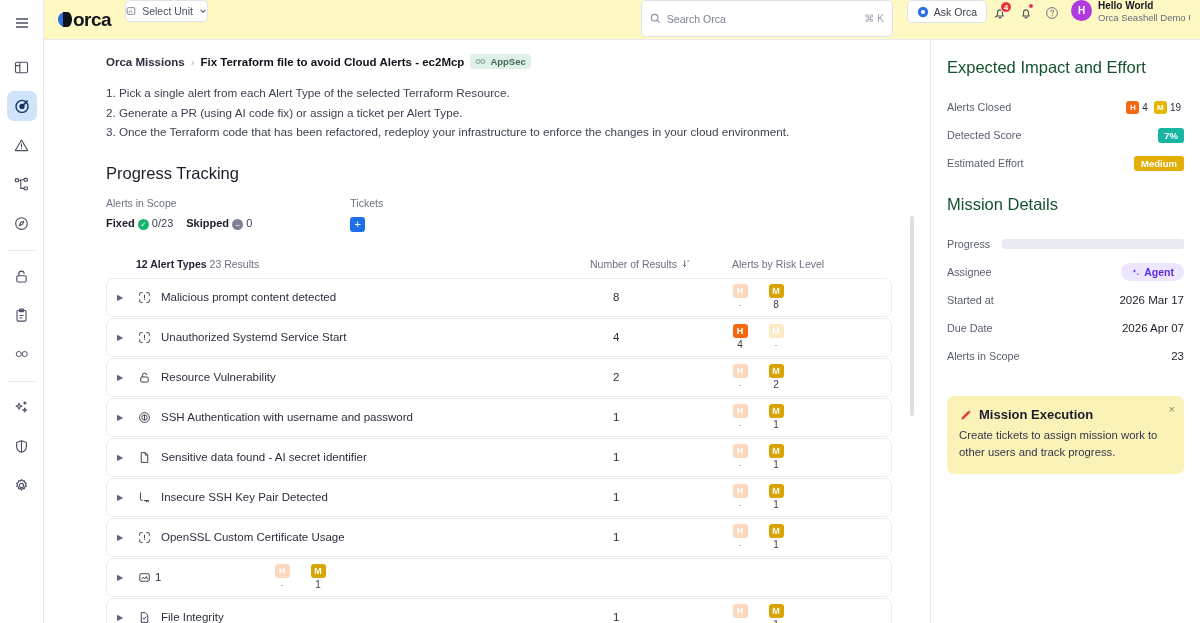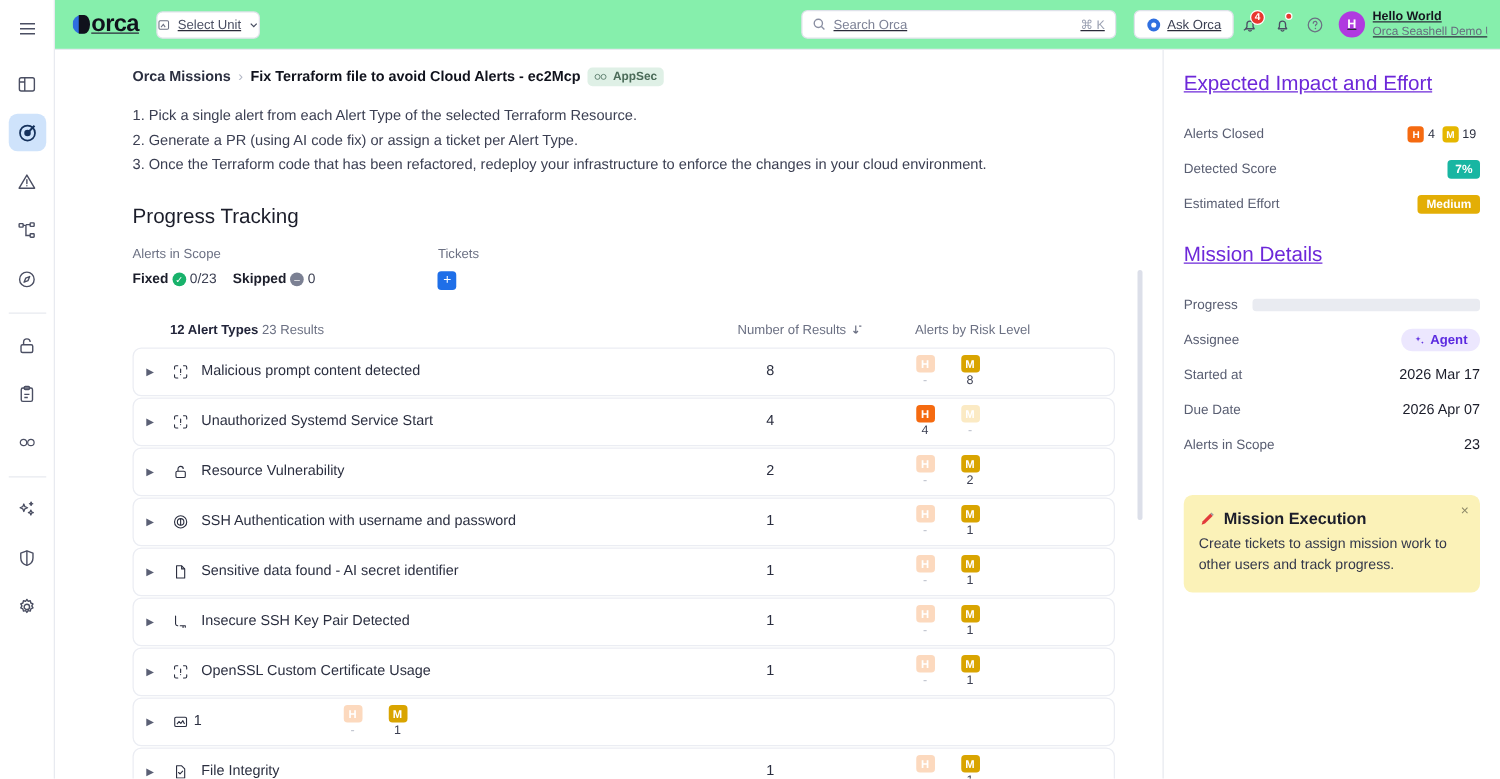--- a/index.html
+++ b/index.html
@@ -29,23 +29,22 @@
   .rail-sep { width: 30px; height: 1px; background: #e8eaf0; margin: 3px 0 10px; }
   .rail-top { margin-bottom: 14px; }
 
   
   .col { flex: 1; display: flex; flex-direction: column; min-width: 0; }
 
   
   .topbar {
     height: 40px; flex: 0 0 40px;
     border-bottom: 1px solid #e8eaf0;
-    display: flex; align-items: center; padding: 0 10px 0 14px;
-    background: #86efac;
-    text-decoration: underline;
+    display: flex; padding: 0 10px 0 14px;
+    background: #fef9c3;
   }
   .logo { display: flex; align-items: center; font-weight: 700; font-size: 19px; letter-spacing: -0.5px; color: #10121c; }
   .logo-mark { width: 14px; height: 15px; margin-right: 1px; position: relative; }
   .logo-mark:before {
     content: ""; position: absolute; inset: 0;
     background: #2f6fe0;
     border-radius: 50% 0 0 50%;
     clip-path: polygon(0 0, 60% 0, 100% 50%, 60% 100%, 0 100%);
   }
   .logo-mark:after {
@@ -53,21 +52,21 @@
     background: #10121c; border-radius: 0 50% 50% 0;
   }
   .unit-select {
     margin-left: 14px; height: 22px; padding: 0 0;
     border: 1px solid #dfe2ea; border-radius: 5px;
     display: flex; align-items: center; gap: 6px;
     font-size: 10.5px; color: #4a4f63; cursor: pointer; background: #fff;
   }
   .spacer { flex: 1; }
   .searchbox {
-    width: 252px; height: 23px; border: 1px solid #dfe2ea; border-radius: 5px;
+    width: 252px; height: 37px; border: 1px solid #dfe2ea; border-radius: 5px;
     display: flex; align-items: center; padding: 0 8px; gap: 6px;
     font-size: 10.5px; color: #7d8296; background: #fff; cursor: text;
   }
   .searchbox .kbd { margin-left: auto; font-size: 10px; color: #9aa0b2; }
   .ask-orca {
     margin-left: 14px; height: 23px; padding: 0 9px;
     border: 1px solid #dfe2ea; border-radius: 5px;
     display: flex; align-items: center; gap: 5px;
     font-size: 10.5px; color: #3a3f52; cursor: pointer; background: #fff;
   }
@@ -159,21 +158,21 @@
 
   
   .vscroll { width: 4px; flex: 0 0 4px; margin: 176px 16px 0 0; background: transparent; position: relative; }
   .vscroll-thumb { position: absolute; top: 0; left: 0; width: 4px; height: 200px; background: #dcdfe9; border-radius: 3px; cursor: pointer; }
 
   
   .rpanel {
     width: 270px; flex: 0 0 270px; border-left: 1px solid #e8eaf0;
     padding: 18px 16px 0 16px; background: #fff;
   }
-  .rpanel h3 { font-size: 16.5px; font-weight: 400; color: #6d28d9; margin-bottom: 16px; text-decoration: underline; }
+  .rpanel h3 { font-size: 16.5px; font-weight: 400; color: #14532d; margin-bottom: 16px; }
   .kv { display: flex; align-items: center; justify-content: space-between; height: 28px; font-size: 10.8px; color: #595e72; }
   .kv .k { color: #595e72; }
   .kv .v { color: #1b1d2a; font-size: 11.5px; }
   .mini-badges { display: flex; align-items: center; gap: 3px; }
   .mini-badge { width: 13px; height: 13px; border-radius: 3px; color: #fff; font-size: 8px; font-weight: 700; line-height: 13px; text-align: center; }
   .mini-badge.h { background: #f56a10; }
   .mini-badge.m { background: #e5b700; }
   .mini-num { font-size: 10px; color: #2b2f40; margin-right: 3px; }
   .pill-score { background: #18b6a2; color: #fff; font-size: 9.5px; font-weight: 700; padding: 2px 6px; border-radius: 3px; }
   .pill-effort { background: #e3ae05; color: #fff; font-size: 9.5px; font-weight: 700; padding: 2px 7px; border-radius: 3px; }

